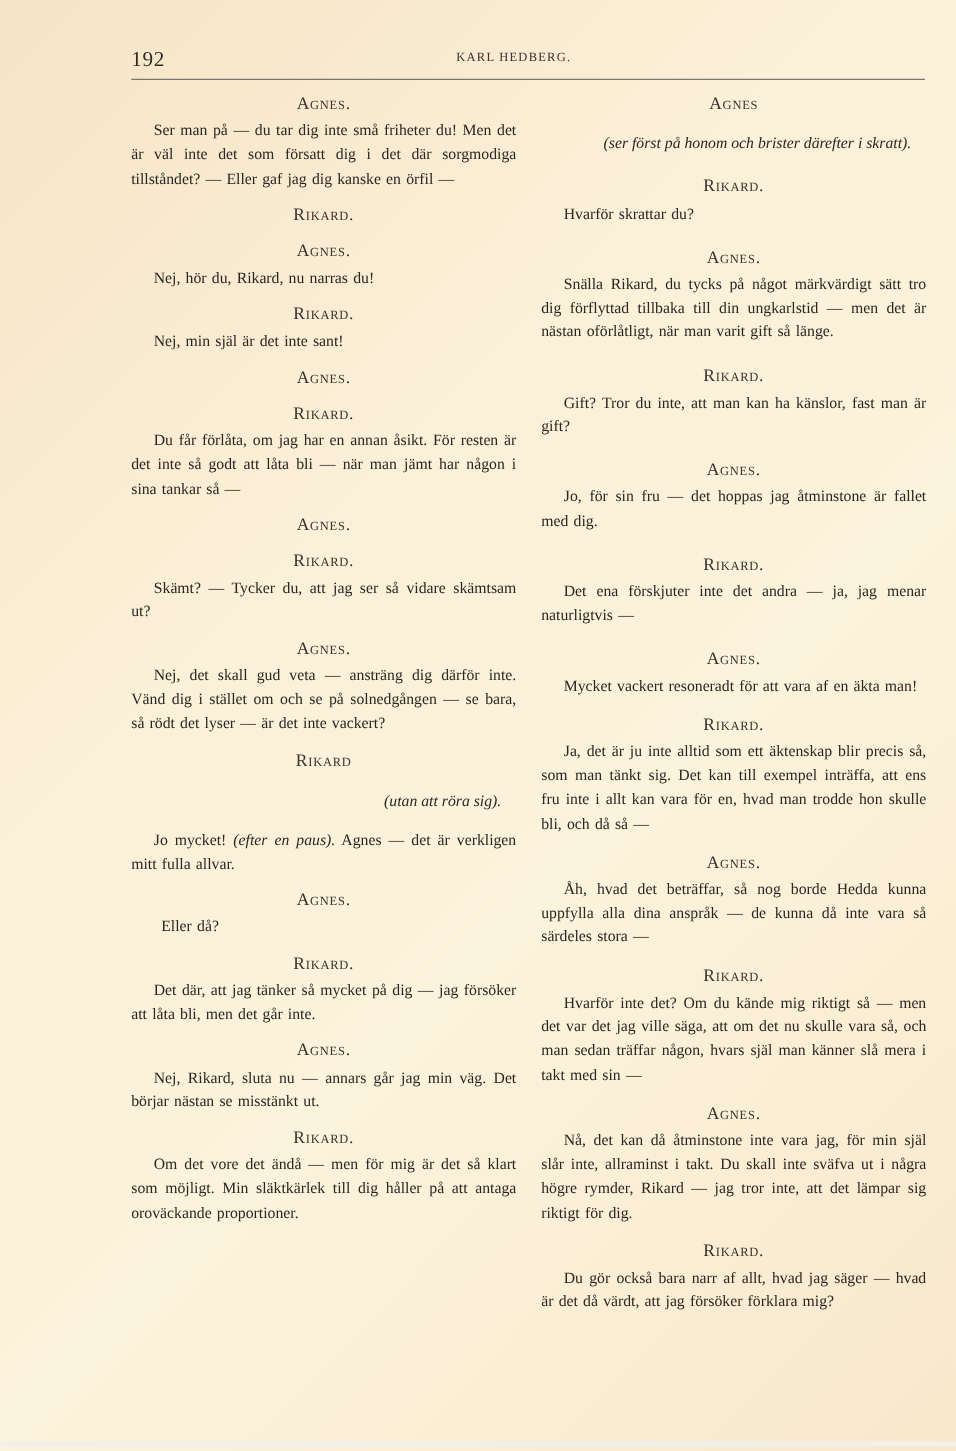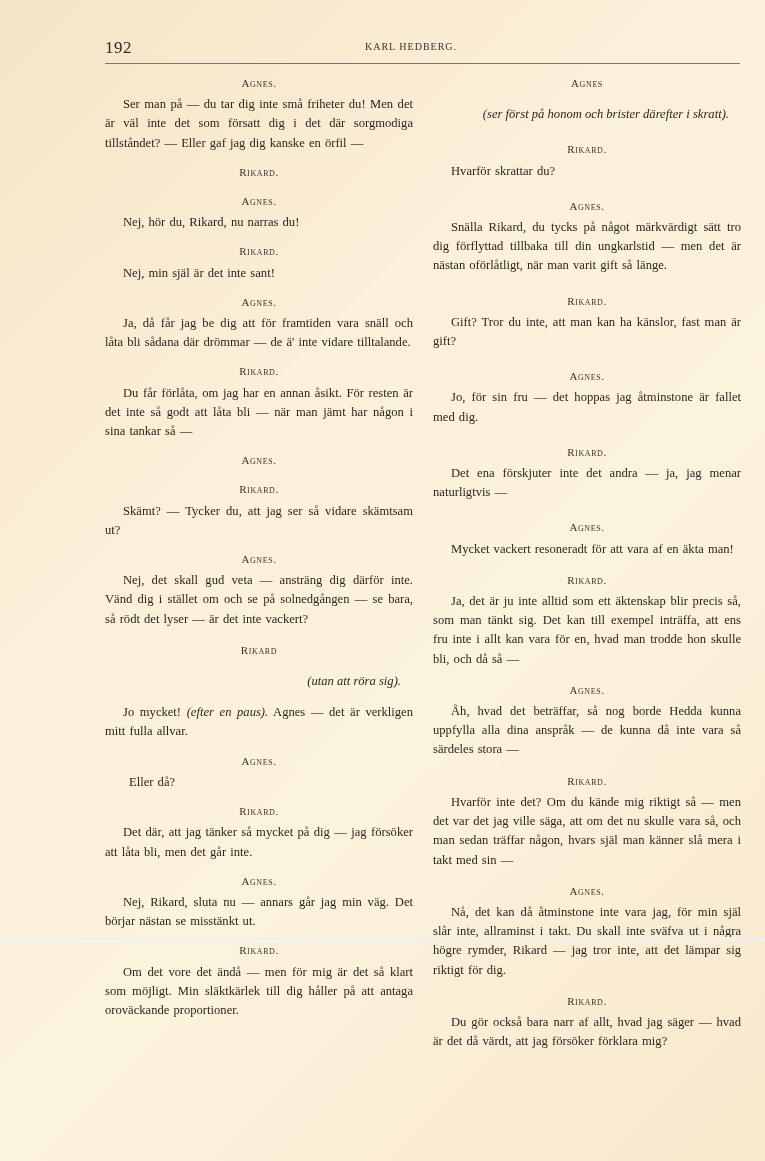--- a/index.html
+++ b/index.html
@@ -11,21 +11,21 @@
     }
     body {
       background: linear-gradient(135deg, #f6e4c6 0%, #fbf0d8 35%, #fcf3dc 60%, #f8e8cc 100%);
       font-family: "Liberation Serif", "DejaVu Serif", serif;
       color: #2b2622;
       position: relative;
     }
     .page {
       position: absolute;
       left: 0; top: 0;
-      width: 765px; height: 941px;
+      width: 765px; height: 1157px;
     }
     .bottom-strip {
       position: absolute;
       left: 0; right: 0; bottom: 0;
       height: 4px;
       background: #f2f0ea;
     }
     .running-head {
       position: absolute;
       left: 105px;
@@ -63,21 +63,21 @@
       width: 308px;
       font-size: 12.6px;
       line-height: 19.2px;
     }
     .col-left { left: 105px; }
     .col-right { left: 433px; }
     .block { margin: 0; }
     .speaker {
       text-align: center;
       font-variant: small-caps;
-      font-size: 11px;
+      font-size: 14px;
       letter-spacing: 0.6px;
       margin: 0;
       color: #3a332e;
     }
     .direction {
       text-align: right;
       font-style: italic;
       margin: 12px;
     }
     .speech {
@@ -116,21 +116,20 @@
       <p class="speech">Nej, hör du, Rikard, nu narras du!</p>
     </div>
 
     <div class="block" style="margin-top:10px;">
       <p class="speaker">Rikard.</p>
       <p class="speech">Nej, min själ är det inte sant!</p>
     </div>
 
     <div class="block" style="margin-top:10px;">
       <p class="speaker">Agnes.</p>
-      <p class="speech">Ja, då får jag be dig att för framtiden vara snäll och låta bli sådana där drömmar — de ä' inte vidare tilltalande.</p>
     </div>
 
     <div class="block" style="margin-top:10px;">
       <p class="speaker">Rikard.</p>
       <p class="speech">Du får förlåta, om jag har en annan åsikt. För resten är det inte så godt att låta bli — när man jämt har någon i sina tankar så —</p>
     </div>
 
     <div class="block" style="margin-top:10px;">
       <p class="speaker">Agnes.</p>
     </div>

